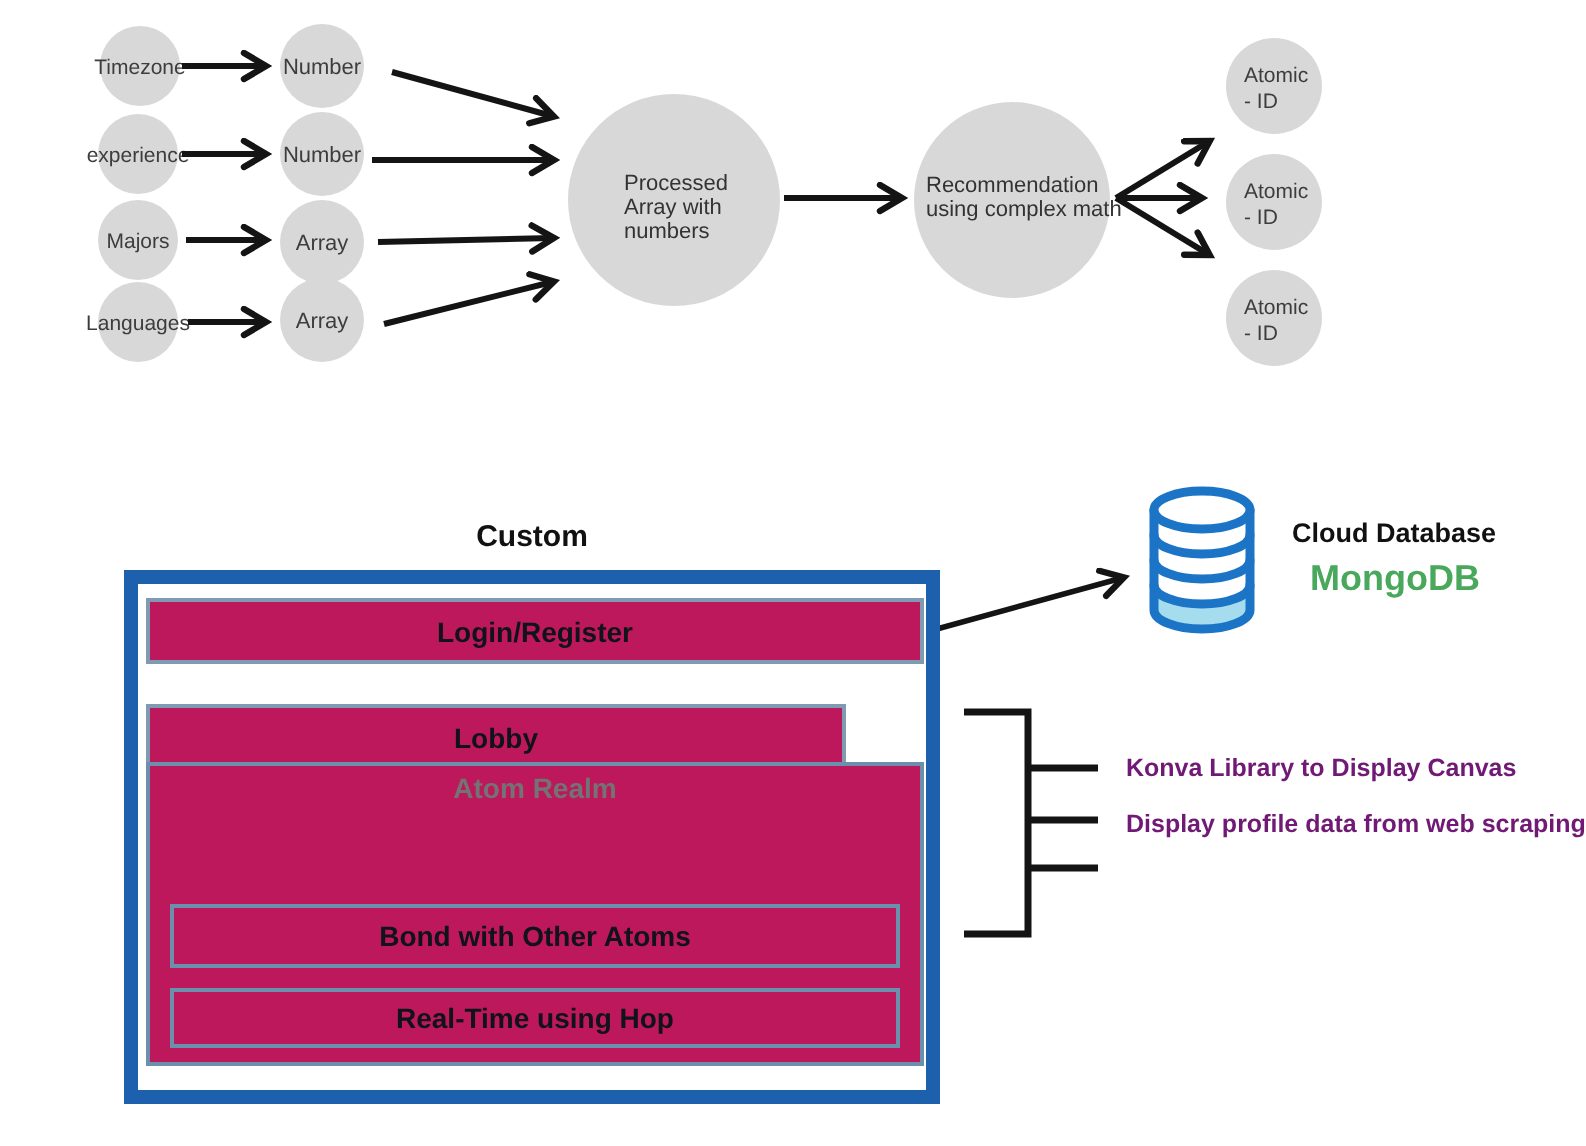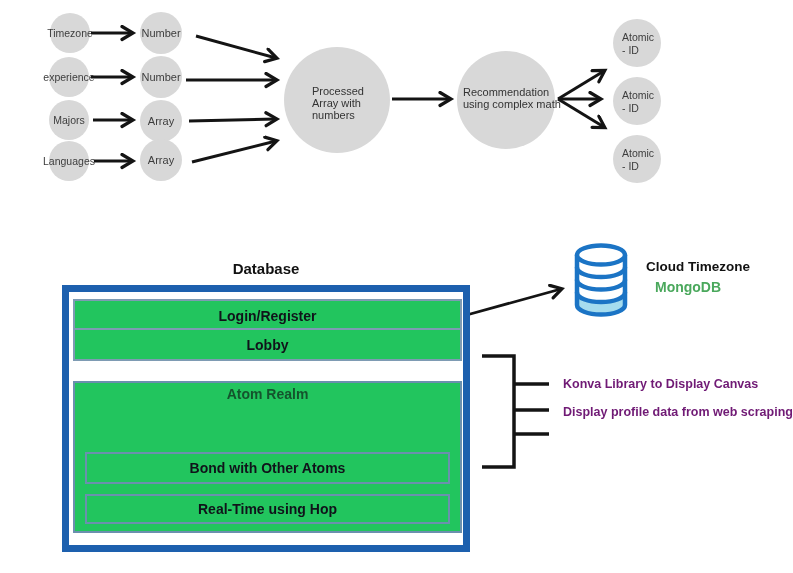--- a/index.html
+++ b/index.html
@@ -15,38 +15,38 @@
   
   .website-title{
     position:absolute;left:29px;top:260px;width:408px;text-align:center;
     font-size:15px;font-weight:bold;color:#111;
   }
   .website-box{
     position:absolute;left:29px;top:285px;width:408px;height:267px;
     box-sizing:border-box;border:7px solid #1d60ae;background:#ffffff;z-index:1;
   }
   .sec{
-    position:absolute;box-sizing:border-box;background:#22c55e;
+    position:absolute;box-sizing:border-box;background:#be185d;
     border:2.5px solid #7e9bb3;display:flex;align-items:center;justify-content:center;
     font-size:14px;font-weight:bold;color:#10131a;z-index:2;
   }
   .sec.nested{border-color:#6b90ae;z-index:3;}
   .sec-login{left:40px;top:299px;width:389px;height:33px;}
-  .sec-lobby{left:40px;top:328px;width:389px;height:33px;}
+  .sec-lobby{left:40px;top:352px;width:350px;height:33px;}
   .sec-atom-realm{left:40px;top:381px;width:389px;height:152px;border-color:#6b90ae;}
   .atom-realm-title{
     position:absolute;left:40px;top:386px;width:389px;text-align:center;
-    font-size:14px;font-weight:bold;color:#14532d;z-index:3;
+    font-size:14px;font-weight:bold;color:#737373;z-index:3;
   }
   .sec-ml{left:52px;top:408px;width:364px;height:34px;}
   .sec-bond{left:52px;top:452px;width:365px;height:32px;}
   .sec-realtime{left:52px;top:494px;width:365px;height:30px;}
   
   .db-heading{position:absolute;left:613px;top:259px;font-size:13.5px;font-weight:bold;color:#111;}
-  .db-name{position:absolute;left:622px;top:279px;font-size:14px;font-weight:bold;color:#4aa85c;}
+  .db-name{position:absolute;left:622px;top:279px;font-size:18px;font-weight:bold;color:#4aa85c;}
   
   .feature{position:absolute;left:530px;font-size:12.5px;font-weight:bold;color:#701a75;white-space:nowrap;}
   .feature-1{top:377px;}
   .feature-2{top:403px;}
   .feature-3{top:405px;}
 </style>
 </head>
 <body>
 
 <div class="page">
@@ -153,38 +153,38 @@
       <path d="M8,12 L8,62 A24,9.5 0 0 0 56,62 L56,12 A24,9.5 0 0 0 8,12 Z" fill="#ffffff"></path>
       <path d="M8,49 A24,9.5 0 0 0 56,49 L56,62 A24,9.5 0 0 1 8,62 Z" fill="#a5dcee"></path>
       <path d="M8,12 L8,62 A24,9.5 0 0 0 56,62 L56,12" fill="none" stroke="#1b74c5" stroke-width="4.5" stroke-linecap="round"></path>
       <path d="M8,24.5 A24,9.5 0 0 0 56,24.5" fill="none" stroke="#1b74c5" stroke-width="4.5" stroke-linecap="round"></path>
       <path d="M8,37 A24,9.5 0 0 0 56,37" fill="none" stroke="#1b74c5" stroke-width="4.5" stroke-linecap="round"></path>
       <path d="M8,49.5 A24,9.5 0 0 0 56,49.5" fill="none" stroke="#1b74c5" stroke-width="4.5" stroke-linecap="round"></path>
       <ellipse cx="32" cy="12" rx="24" ry="9.5" fill="#ffffff" stroke="#1b74c5" stroke-width="4.5"></ellipse>
     </g>
   </svg>
 
-  <div class="website-title">Database</div>
+  <div class="website-title">Custom</div>
   <div class="website-box"></div>
 
   <div class="sec sec-login">
     <span>Login/Register</span>
   </div>
   <div class="sec sec-lobby">
     <span>Lobby</span>
   </div>
   <div class="sec sec-atom-realm"></div>
   <div class="atom-realm-title">Atom Realm</div>
 
   <div class="sec nested sec-bond">
     <span>Bond with Other Atoms</span>
   </div>
   <div class="sec nested sec-realtime">
     <span>Real-Time using Hop</span>
   </div>
 
-  <div class="db-heading">Cloud Timezone</div>
+  <div class="db-heading">Cloud Database</div>
   <div class="db-name">MongoDB</div>
 
   <div class="feature feature-1">Konva Library to Display Canvas</div>
   <div class="feature feature-3">Display profile data from web scraping</div>
 
 </div>
 
 </body></html>

